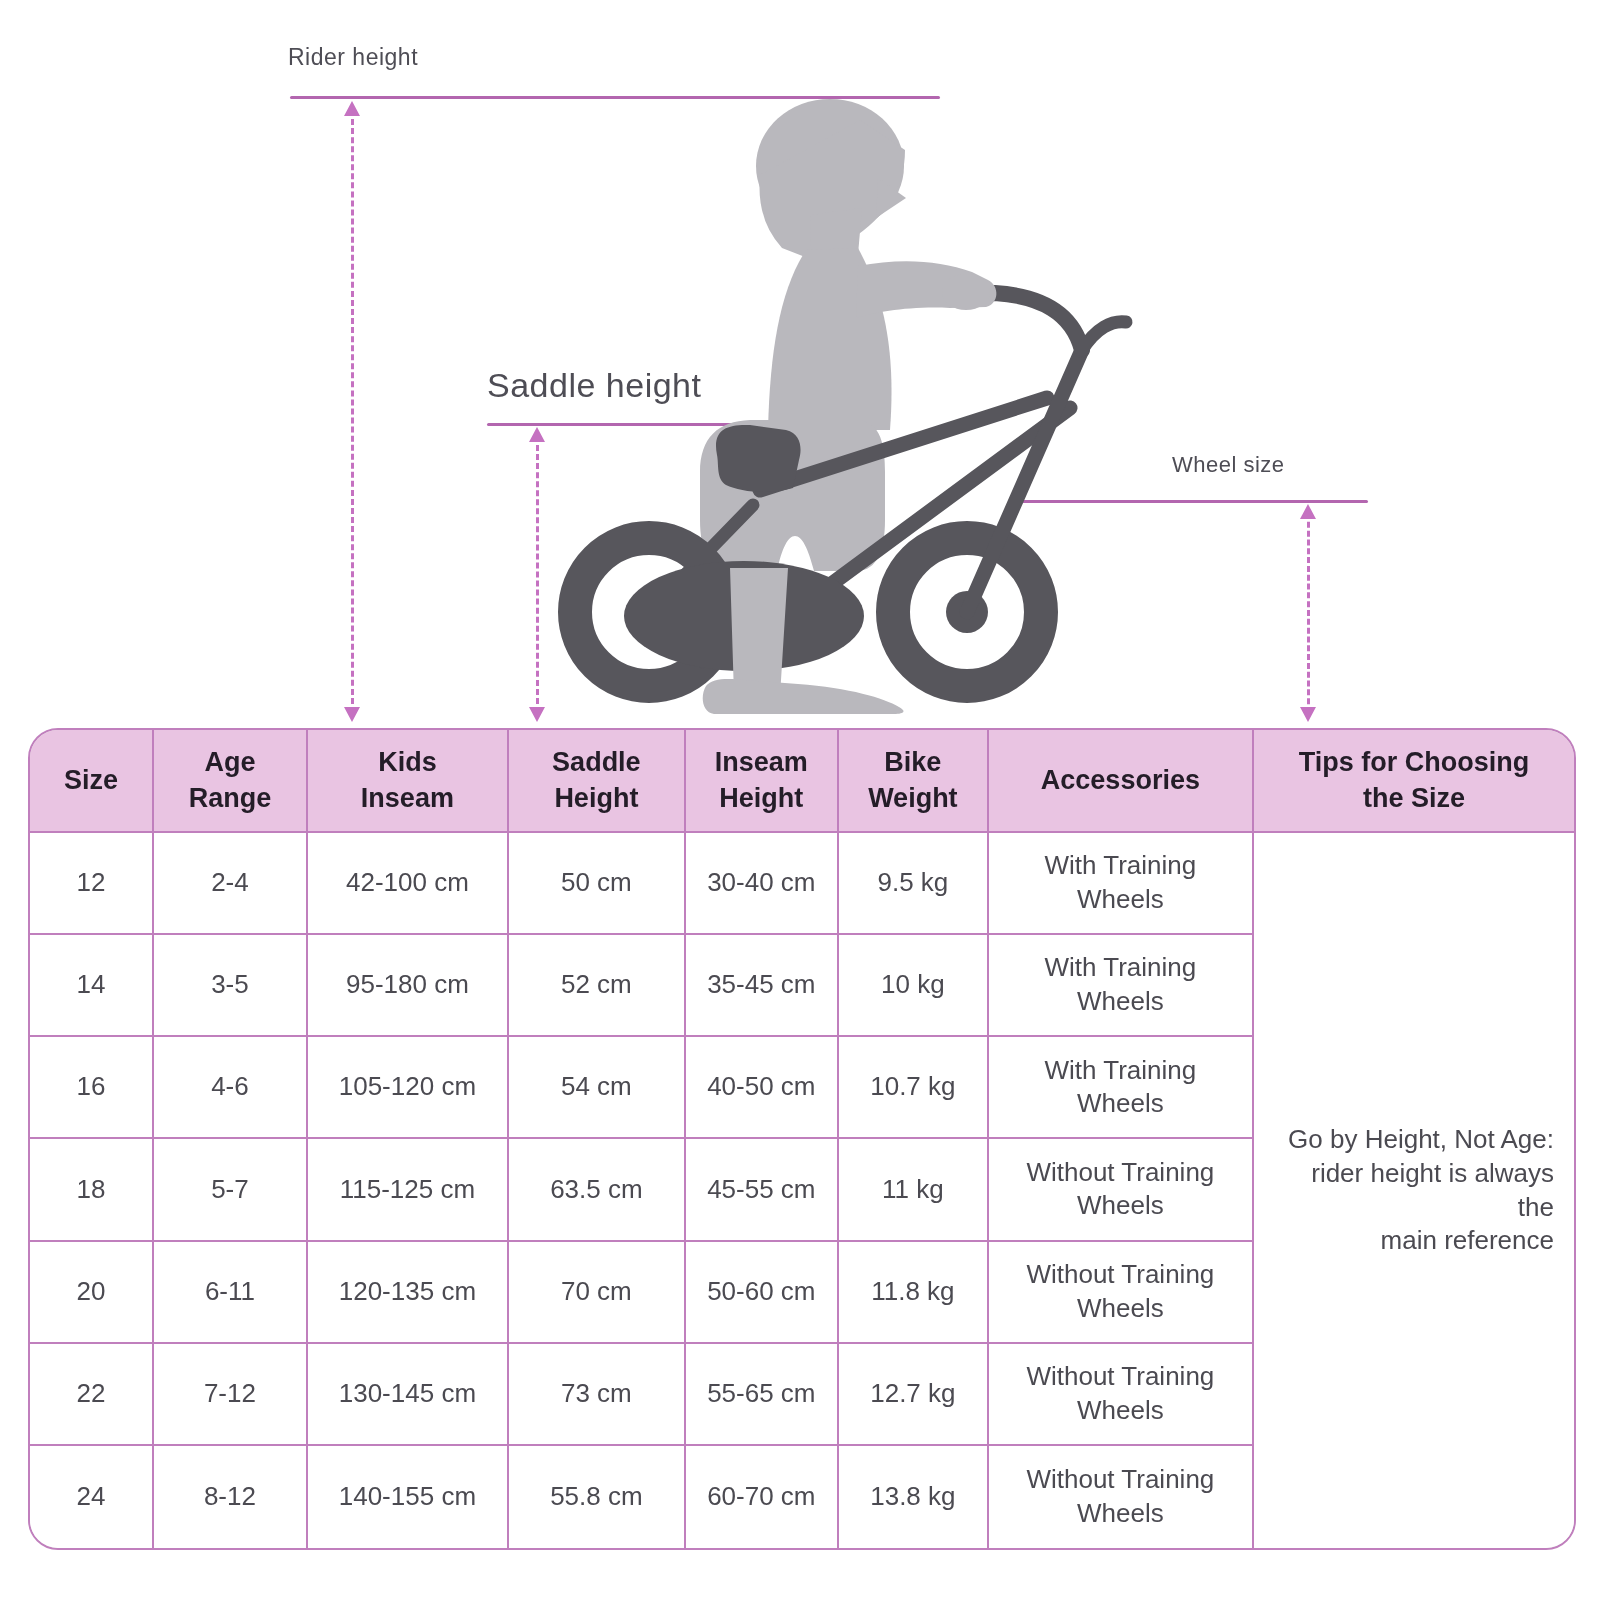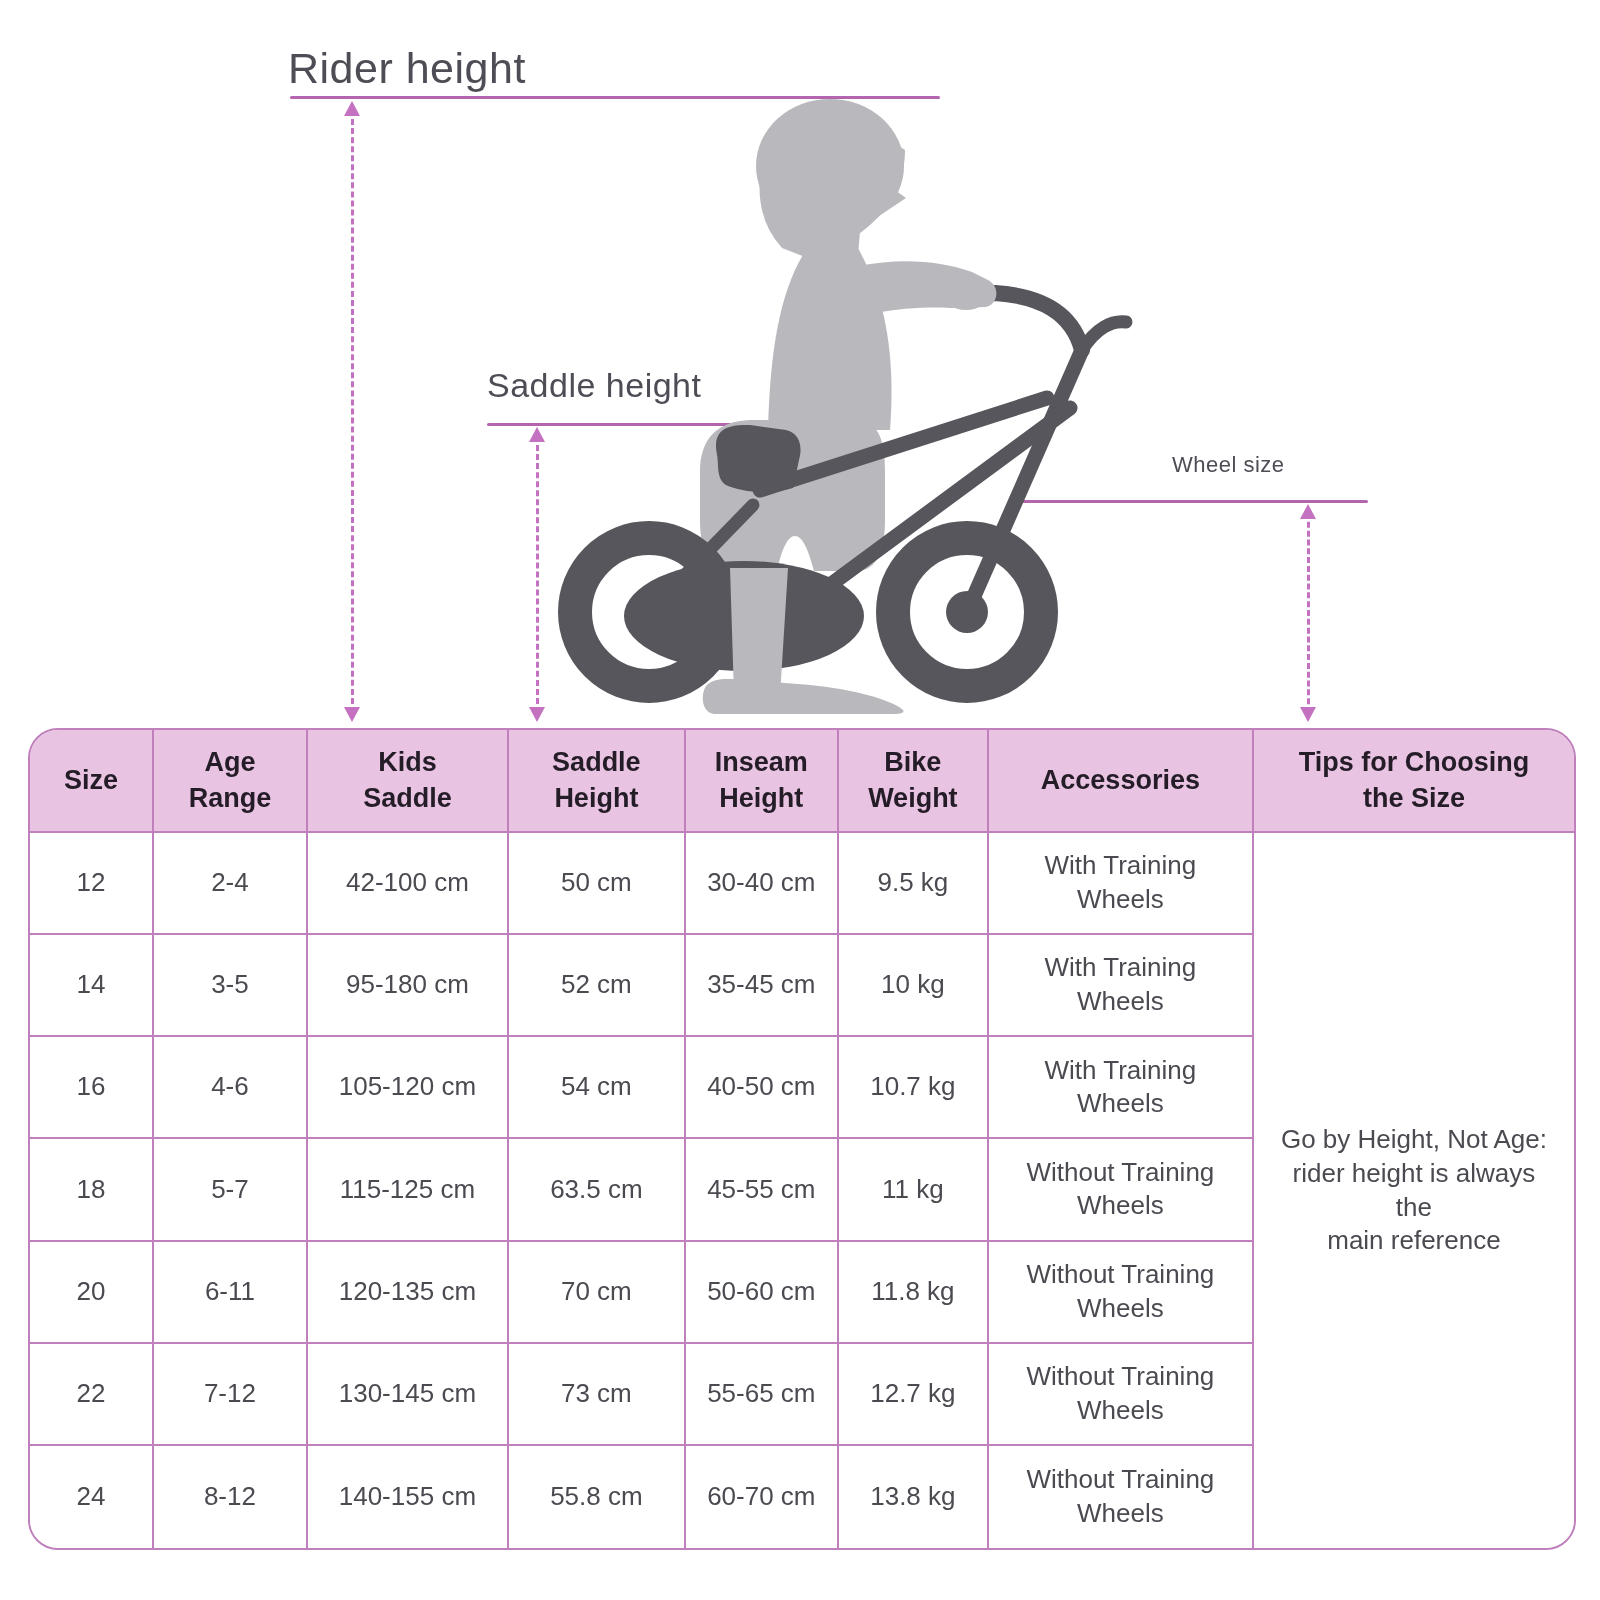--- a/index.html
+++ b/index.html
@@ -16,21 +16,21 @@
   html,body{margin:0;padding:0;background:#ffffff;}
   .stage{
     position:relative;width:1600px;height:1600px;background:#ffffff;overflow:hidden;
     font-family:"Liberation Sans","DejaVu Sans",sans-serif;
   }
   
   .m-label{
     position:absolute;color:var(--label-text);font-weight:500;letter-spacing:.5px;
     white-space:nowrap;
   }
-  .m-label.rider{left:288px;top:44px;font-size:43px;}
+  .m-label.rider{left:288px;top:44px;font-size:23px;}
   .m-label.saddle{left:487px;top:366px;font-size:34px;}
   .m-label.wheel{left:1172px;top:452px;font-size:22px;}
   .m-line{position:absolute;height:3px;background:var(--accent-line);border-radius:2px;}
   .m-line.rider{left:290px;top:96px;width:650px;}
   .m-line.saddle{left:487px;top:423px;width:272px;}
   .m-line.wheel{left:1009px;top:500px;width:359px;}
   .varrow{position:absolute;width:0;}
   .varrow .shaft{
     position:absolute;left:-1px;top:9px;bottom:9px;width:0;
     border-left:3px dashed var(--accent-arrow);
@@ -68,21 +68,21 @@
     border-bottom:2px solid var(--table-border);
   }
   .size-table th:not(:last-child){border-right:2px solid var(--table-border);}
   .size-table td{
     color:var(--body-text);font-size:26px;font-weight:500;line-height:1.3;background:#fff;
   }
   .size-table td:not(.tips-cell){border-right:2px solid var(--table-border);}
   .size-table tbody tr:not(:last-child) td:not(.tips-cell){border-bottom:2px solid var(--table-border);}
   .size-table thead tr{height:103px;}
   .size-table tbody tr{height:102px;margin-left:48px;}
-  .size-table td.tips-cell{font-size:26px;padding:0 20px;}
+  .size-table td.tips-cell{font-size:26px;padding:0 20px;text-align:right;}
 </style>
 </head>
 <body>
 
 <div class="stage">
 
   <div class="m-line rider"></div>
   <div class="m-line saddle"></div>
   <div class="m-line wheel"></div>
 
@@ -156,21 +156,21 @@
           <col style="width:9.72%">
         <col style="width:17.16%">
           <col style="width:20.73%">
       </colgroup>
       <thead>
         <tr>
           <th>Size</th>
           <th>Age
 Range</th>
           <th>Kids
-Saddle</th>
+Inseam</th>
           <th>Saddle
 Height</th>
           <th>Inseam
 Height</th>
           <th>Bike
 Weight</th>
           <th>Accessories</th>
           <th>Tips for Choosing
 the Size</th>
         </tr>

